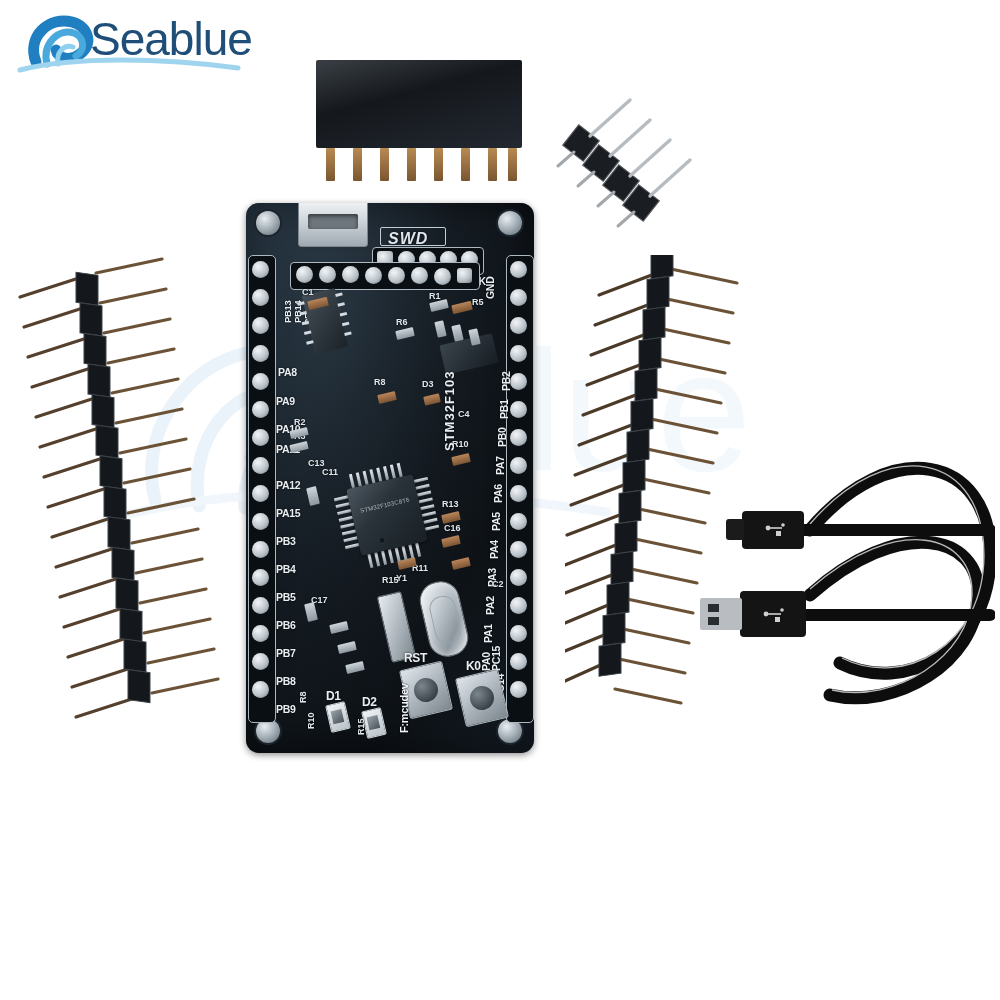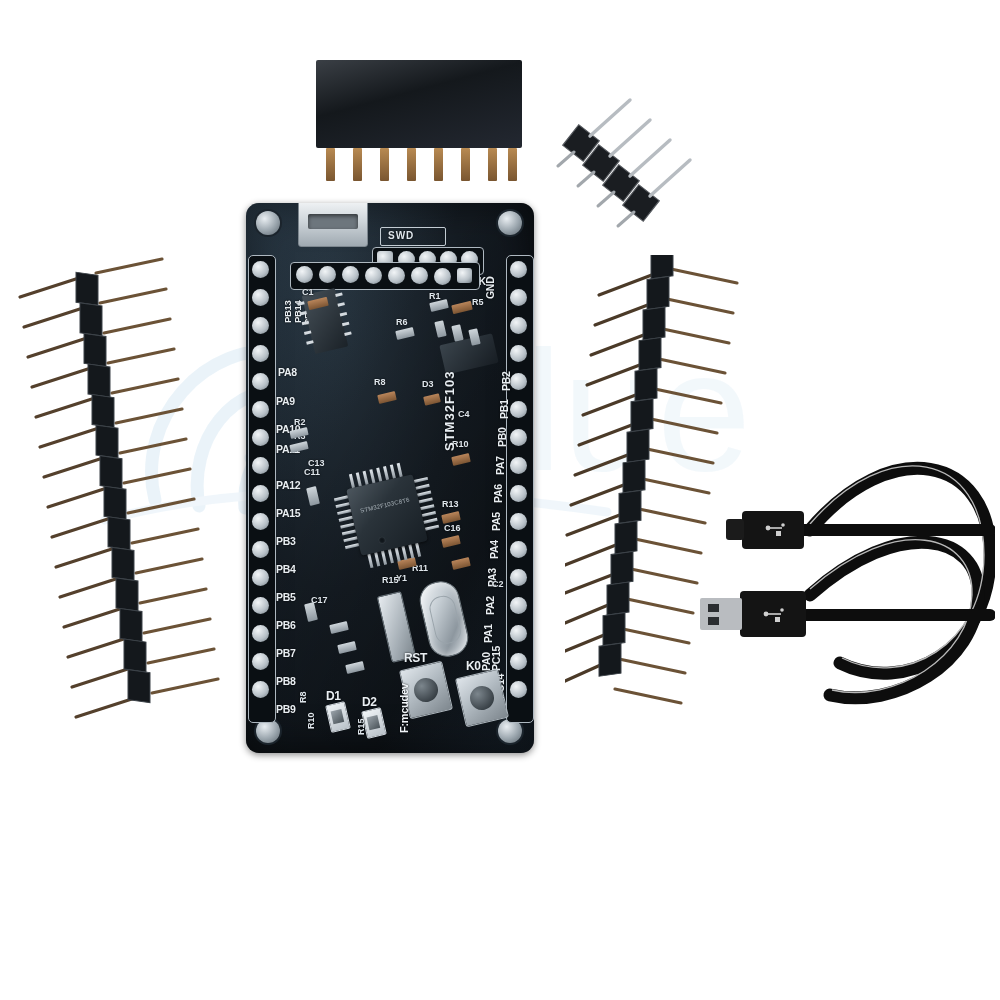--- a/index.html
+++ b/index.html
@@ -184,20 +184,31 @@
       <path d="M60 200 C 40 120, 110 40, 190 52 C 250 62, 268 120, 236 160 C 212 190, 168 186, 156 158"></path>
       <path d="M104 206 C 92 140, 140 80, 196 92 C 236 100, 244 140, 220 164"></path>
       <path d="M150 208 C 146 166, 176 128, 208 138"></path>
     </g>
     <path d="M10 220 C 150 182, 330 186, 512 212" fill="none" stroke="#cfe4f2" stroke-width="9" stroke-linecap="round"></path>
   </svg>
   <svg class="watermark2" viewBox="0 0 400 230">
     <text x="0" y="170" font-family="Liberation Sans, sans-serif" font-size="170" fill="#c9e0ef">blue</text>
   </svg>
 
+  <div class="logo">
+    <svg viewBox="0 0 230 70" width="230" height="70">
+      <g fill="none" stroke-linecap="round">
+        <path d="M22 56 C 12 30, 36 10, 58 16 C 74 20, 80 38, 66 48 C 56 56, 44 52, 42 44" stroke="#1f7fc0" stroke-width="11"></path>
+        <path d="M33 58 C 28 38, 44 22, 60 27 C 70 31, 72 44, 62 50" stroke="#49a9dd" stroke-width="7"></path>
+        <path d="M44 58 C 42 46, 50 38, 59 41" stroke="#8fd0ee" stroke-width="5"></path>
+        <path d="M6 64 C 60 50, 150 52, 224 62" stroke="#9fd4ef" stroke-width="5"></path>
+      </g>
+    </svg>
+    <div class="logo-text">Seablue</div>
+  </div>
 
   <div class="fheader">
     <div class="blk"></div>
     <div class="fp" style="left:10px"></div>
     <div class="fp" style="left:37px"></div>
     <div class="fp" style="left:64px"></div>
     <div class="fp" style="left:91px"></div>
     <div class="fp" style="left:118px"></div>
     <div class="fp" style="left:145px"></div>
     <div class="fp" style="left:172px"></div>
@@ -378,21 +389,21 @@
     <div class="mh tl"></div>
     <div class="mh tr"></div>
     <div class="mh bl"></div>
     <div class="mh br"></div>
 
     <div class="usbport">
       <div class="slot"></div>
     </div>
 
     <div class="silkbox" style="left:134px;top:24px;width:64px;height:17px;"></div>
-    <div class="silk" style="left:142px;top:27px;font-size:10px;letter-spacing:1px">SWD</div>
+    <div class="silk" style="left:142px;top:27px;font-size:16px;font-style:italic;letter-spacing:1px">SWD</div>
     <div class="rail" style="left:126px;top:44px;width:110px;height:26px;"></div>
     <div class="pad sq" style="left:131px;top:48px;width:16px;height:16px"></div>
     <div class="pad" style="left:152px;top:48px"></div>
     <div class="pad" style="left:173px;top:48px"></div>
     <div class="pad" style="left:194px;top:48px"></div>
     <div class="pad" style="left:215px;top:48px"></div>
 
     <div class="plabel" style="left:128px;top:72px">BT0</div>
     <div class="plabel" style="left:153px;top:72px">3V</div>
     <div class="plabel" style="left:172px;top:72px">GND</div>
@@ -501,21 +512,21 @@
 
     <div class="silk" style="left:56px;top:84px">C1</div>
     <div class="silk" style="left:183px;top:88px">R1</div>
     <div class="silk" style="left:226px;top:94px">R5</div>
     <div class="silk" style="left:150px;top:114px">R6</div>
     <div class="silk" style="left:128px;top:174px">R8</div>
     <div class="silk" style="left:176px;top:176px">D3</div>
     <div class="silk" style="left:212px;top:206px">C4</div>
     <div class="silk" style="left:48px;top:214px">R2</div>
     <div class="silk" style="left:48px;top:228px">R3</div>
-    <div class="silk" style="left:58px;top:264px">C11</div>
+    <div class="silk" style="left:76px;top:264px">C11</div>
     <div class="silk" style="left:206px;top:236px">R10</div>
     <div class="silk" style="left:196px;top:296px">R13</div>
     <div class="silk" style="left:198px;top:320px">C16</div>
     <div class="silk" style="left:62px;top:255px">C13</div>
     <div class="silk" style="left:166px;top:360px">R11</div>
     <div class="silk" style="left:246px;top:376px">C2</div>
     <div class="silk" style="left:150px;top:370px">Y1</div>
     <div class="silk" style="left:65px;top:392px">C17</div>
     <div class="silk rot" style="left:52px;top:500px">R8</div>
 

